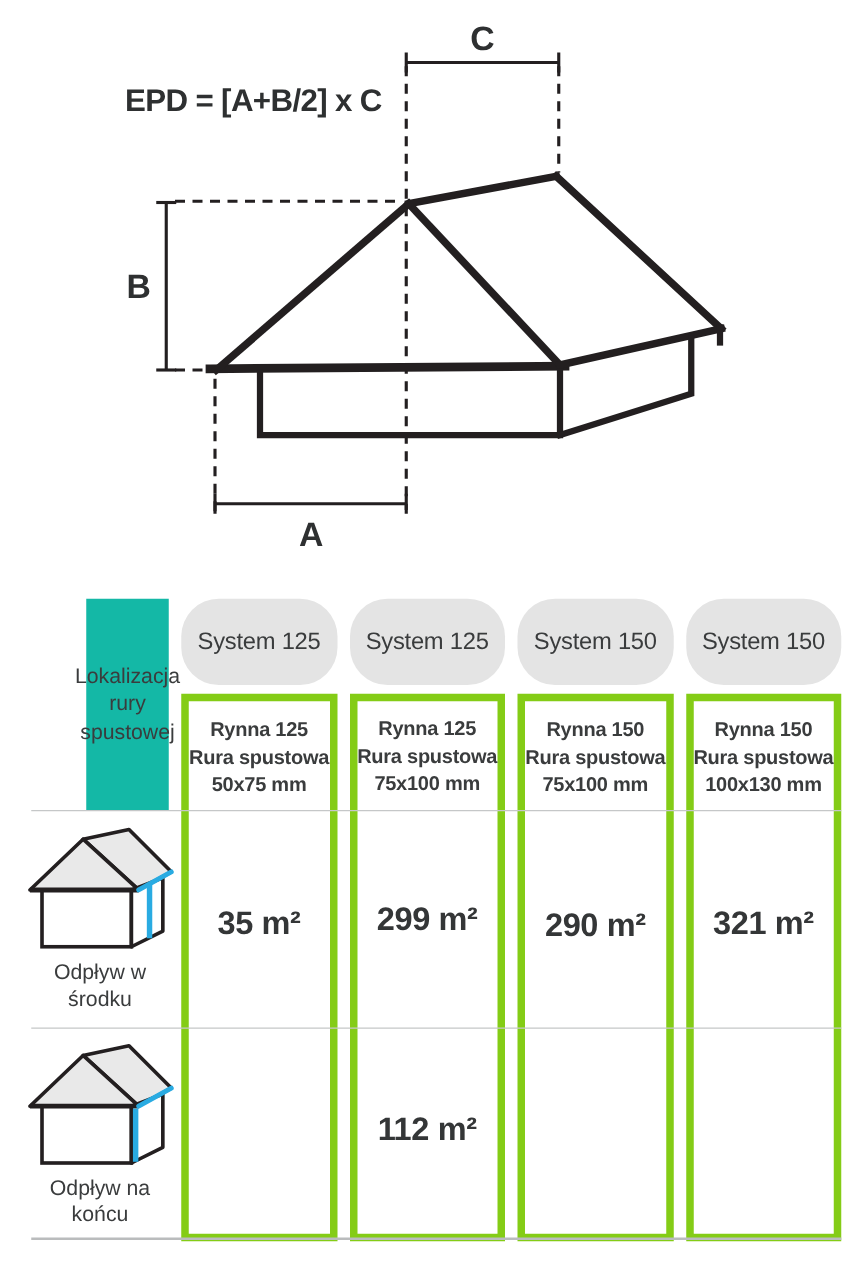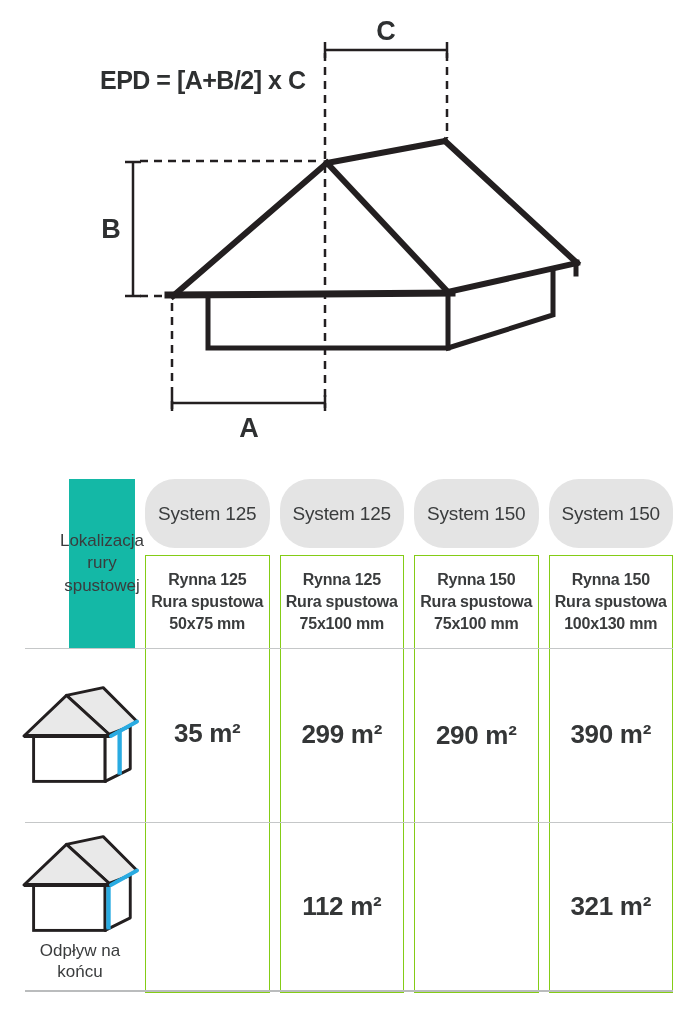--- a/index.html
+++ b/index.html
@@ -18,21 +18,21 @@
   .col { position:relative; display:flex; flex-direction:column; }
   .corner-head {
     height:169px; background:#14b8a6; display:flex; align-items:center; justify-content:center;
     text-align:center; font-size:17px; line-height:1.3; padding:0 2px;margin-left:44px;
   }
   .sys-head {
     height:69px; background:#e4e4e4; display:flex; align-items:center; justify-content:center;
     font-size:19px; letter-spacing:-0.2px;border-radius:30px;
   }
   .colbox {
-    margin-top:7px; height:438px; border:1px solid #84cc16;
+    margin-top:7px; height:438px; border:6px solid #84cc16;
     display:flex; flex-direction:column; background:#ffffff;
   }
   .sub-head {
     height:92px; display:flex; flex-direction:column; align-items:center; justify-content:center;
     font-weight:bold; font-size:16px; line-height:1.38; text-align:center; letter-spacing:-0.2px;
   }
   .val-cell {
     display:flex; align-items:center; justify-content:center;
     font-weight:bold; font-size:26px; letter-spacing:-0.3px; color:#343637;
   }
@@ -110,20 +110,24 @@
       <div class="label-cell label-cell-row1">
         <svg class="house-svg" width="116" height="102" viewBox="0 0 120 104" xmlns="http://www.w3.org/2000/svg">
           <polygon points="46,11 84,3 119,38 92,53" fill="#e9e9e9" stroke="#231f20" stroke-width="3" stroke-linejoin="round"></polygon>
           <polygon points="2,53 46,11 92,53" fill="#e9e9e9" stroke="#231f20" stroke-width="3" stroke-linejoin="round"></polygon>
           <rect x="12" y="53" width="74" height="47" fill="#ffffff" stroke="#231f20" stroke-width="3"></rect>
           <polygon points="86,53 112,43 112,87 86,100" fill="#ffffff" stroke="#231f20" stroke-width="3" stroke-linejoin="round"></polygon>
           <path d="M2 53 H92" stroke="#231f20" stroke-width="4" fill="none"></path>
           <path d="M92 53 L119 38" stroke="#29abe2" stroke-width="4" fill="none" stroke-linecap="round"></path>
           <path d="M101 48 V93" stroke="#29abe2" stroke-width="4.5" fill="none"></path>
         </svg>
+        <div class="row-label">
+          <div>Odpływ w</div>
+          <div>środku</div>
+        </div>
       </div>
 
       <div class="label-cell label-cell-row2">
         <svg class="house-svg" width="116" height="102" viewBox="0 0 120 104" xmlns="http://www.w3.org/2000/svg">
           <polygon points="46,11 84,3 119,38 92,53" fill="#e9e9e9" stroke="#231f20" stroke-width="3" stroke-linejoin="round"></polygon>
           <polygon points="2,53 46,11 92,53" fill="#e9e9e9" stroke="#231f20" stroke-width="3" stroke-linejoin="round"></polygon>
           <rect x="12" y="53" width="74" height="47" fill="#ffffff" stroke="#231f20" stroke-width="3"></rect>
           <polygon points="86,53 112,43 112,87 86,100" fill="#ffffff" stroke="#231f20" stroke-width="3" stroke-linejoin="round"></polygon>
           <path d="M2 53 H92" stroke="#231f20" stroke-width="4" fill="none"></path>
           <path d="M92 53 L119 38" stroke="#29abe2" stroke-width="4" fill="none" stroke-linecap="round"></path>
@@ -174,21 +178,20 @@
     </div>
 
     <div class="col">
       <div class="sys-head">System 150</div>
       <div class="colbox">
         <div class="sub-head">
           <div>Rynna 150</div>
           <div>Rura spustowa</div>
           <div>100x130 mm</div>
         </div>
-        <div class="val-cell val-row1">390 m²</div>
         <div class="val-cell val-row2">321 m²</div>
       </div>
     </div>
 
     <div class="hline hline-1"></div>
     <div class="hline hline-2"></div>
     <div class="hline hline-bottom"></div>
   </div>
 
 </div>

